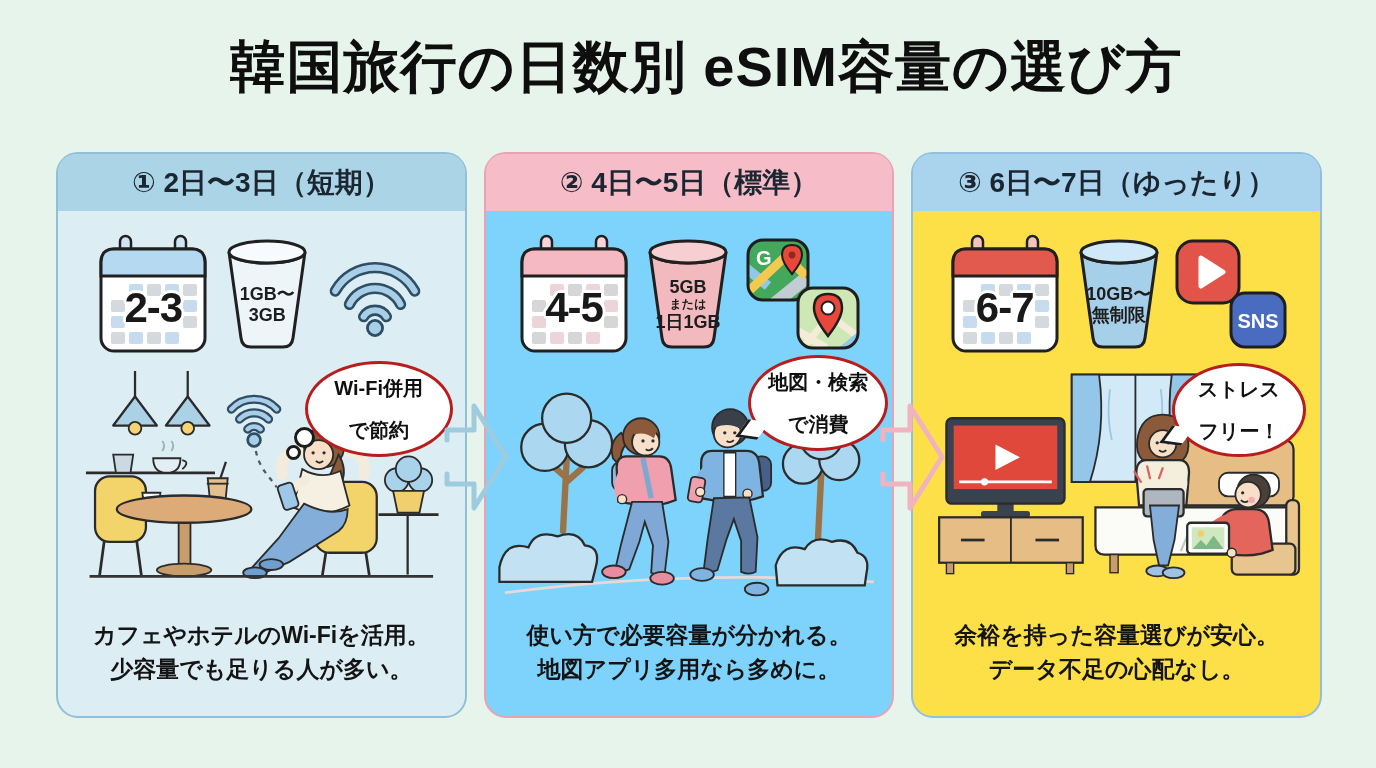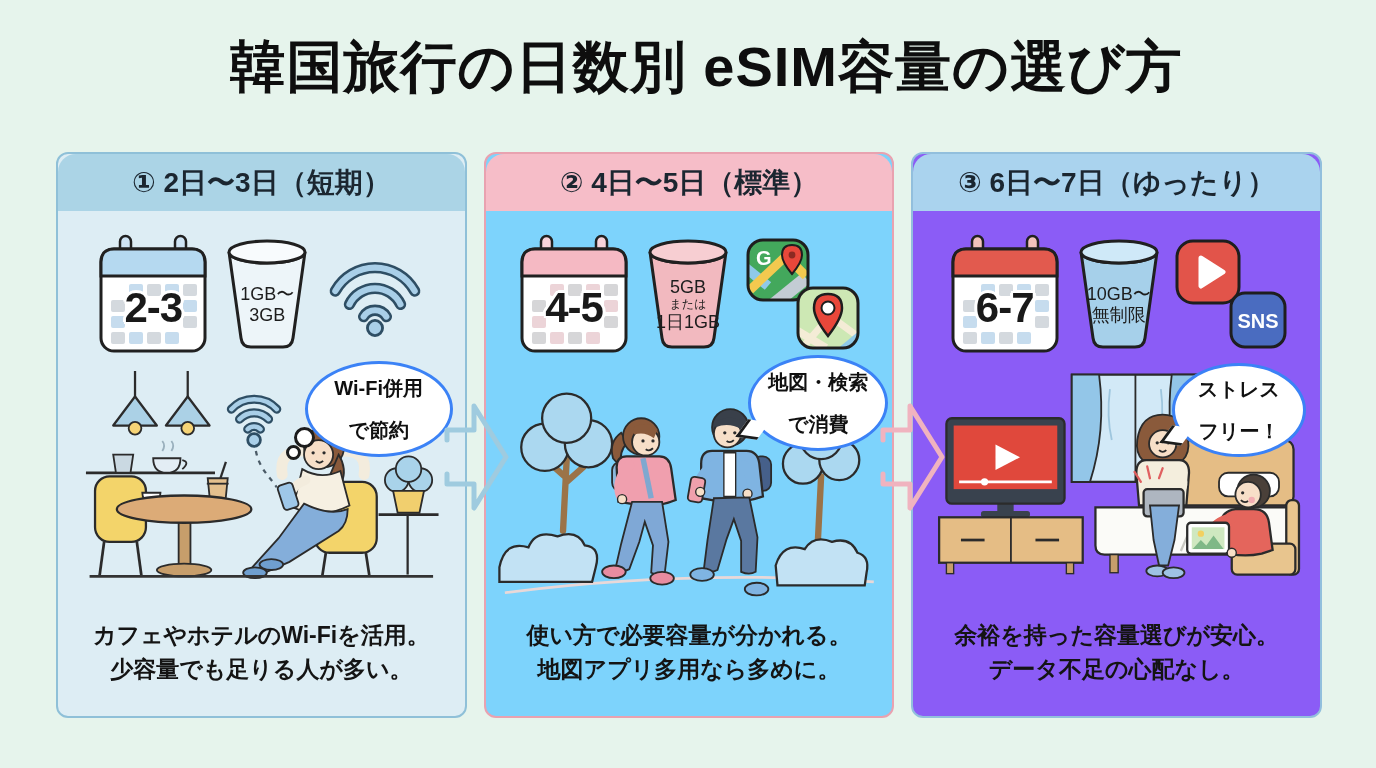--- a/index.html
+++ b/index.html
@@ -6,47 +6,47 @@
   body{
     width:1376px;height:768px;position:relative;overflow:hidden;
     background:#e6f4ec;
     font-family:"Liberation Sans","DejaVu Sans",sans-serif;
   }
   .title{
     position:absolute;top:30px;left:18px;width:100%;text-align:center;
     font-size:56px;font-weight:900;color:#0e0e0e;letter-spacing:1px;
   }
   .panels{position:absolute;left:56px;top:152px;width:1266px;height:566px;display:flex;gap:17px}
-  .panel{flex:1;border-radius:12px;display:flex;flex-direction:column;border-style:solid;border-width:2.5px;overflow:visible;position:relative}
+  .panel{flex:1;border-radius:22px;display:flex;flex-direction:column;border-style:solid;border-width:2.5px;overflow:visible;position:relative}
   .panel .clipwrap{position:absolute;inset:0;border-radius:18px;overflow:hidden;display:flex;flex-direction:column}
   .panel1{background:#ddedf4;border-color:#8fc0d8}
   .panel2{background:#7dd3fc;border-color:#e9a2b0}
-  .panel3{background:#8b5cf6;border-color:#92bfdd}
+  .panel3{background:#fde047;border-color:#92bfdd}
   .panel-header{flex:0 0 57px;display:flex;align-items:center;justify-content:center;font-size:28px;font-weight:800;color:#1b2630;white-space:nowrap}
   .panel1 .panel-header{background:#abd4e6}
   .panel2 .panel-header{background:#f6bdc8}
   .panel3 .panel-header{background:#aad3ee}
   .icon-row{flex:0 0 152px;display:flex;align-items:center;justify-content:center;gap:10px;padding-top:8px}
   .cal{position:relative;width:116px;height:122px;flex:0 0 auto}
   .cal svg{position:absolute;inset:0}
   .cal-num{
     position:absolute;left:0;right:0;top:50px;text-align:center;
     font-size:42px;font-weight:700;color:#191919;letter-spacing:-1px;
     text-shadow:3px 0 #fff,-3px 0 #fff,0 3px #fff,0 -3px #fff,2px 2px #fff,-2px -2px #fff,2px -2px #fff,-2px 2px #fff;
   }
   .bucket{position:relative;width:92px;height:118px;flex:0 0 auto}
   .bucket svg{position:absolute;inset:0}
-  .bucket-text{position:absolute;left:4px;right:4px;top:30px;bottom:10px;display:flex;flex-direction:column;align-items:center;justify-content:center;font-weight:400;color:#1d1d1d;line-height:1.15;text-align:center}
+  .bucket-text{position:absolute;left:4px;right:4px;top:30px;bottom:10px;display:flex;flex-direction:column;align-items:center;justify-content:center;font-weight:700;color:#1d1d1d;line-height:1.15;text-align:center}
   .bucket-line{font-size:18px}
   .bucket-line.small{font-size:12px}
   .side-icon{position:relative;flex:0 0 auto}
   .scene{position:relative;flex:1}
   .scene-svg{position:absolute;inset:0;width:100%;height:100%}
   .bubble{
-    position:absolute;background:#fff;border:3px solid #3b82f6;border-radius:50%;
+    position:absolute;background:#fff;border:3px solid #b91c1c;border-radius:50%;
     display:flex;flex-direction:column;align-items:center;justify-content:center;
     font-weight:800;color:#101010;z-index:6;line-height:1.22;text-align:center;gap:18px;
   }
   .bubble span{font-size:20px;white-space:nowrap}
   .bubble-p1{top:-10px;right:12px;width:142px;height:90px}
   .bubble-p2{top:-16px;right:4px;width:134px;height:90px}
   .bubble-p3{top:-8px;right:14px;width:128px;height:88px}
   .bubble--speech::after{
     content:"";position:absolute;width:18px;height:18px;background:#fff;
     border-left:3px solid #1c1c1c;border-bottom:3px solid #1c1c1c;

